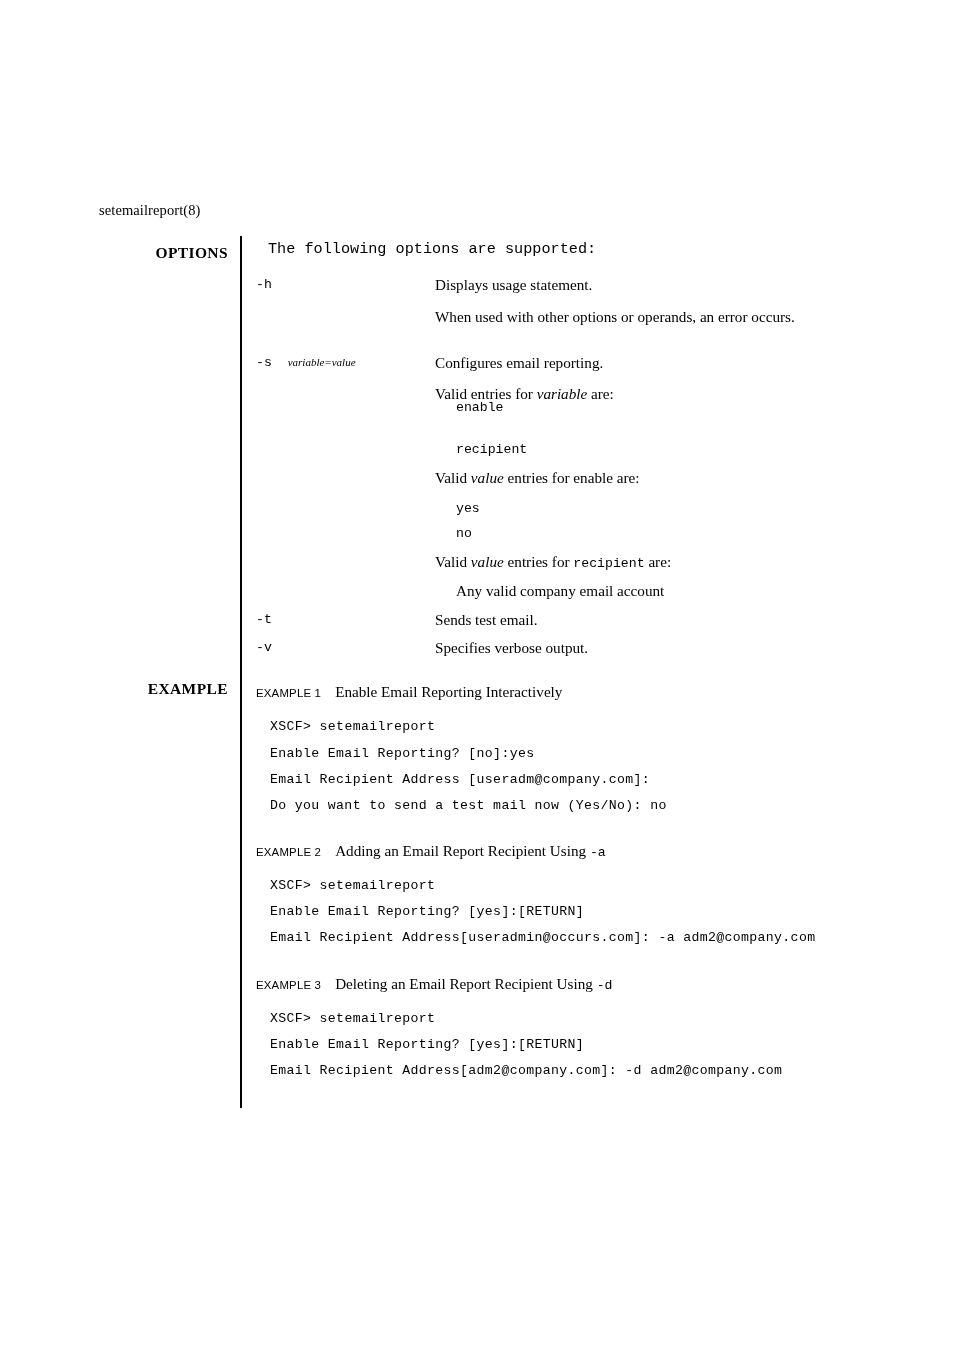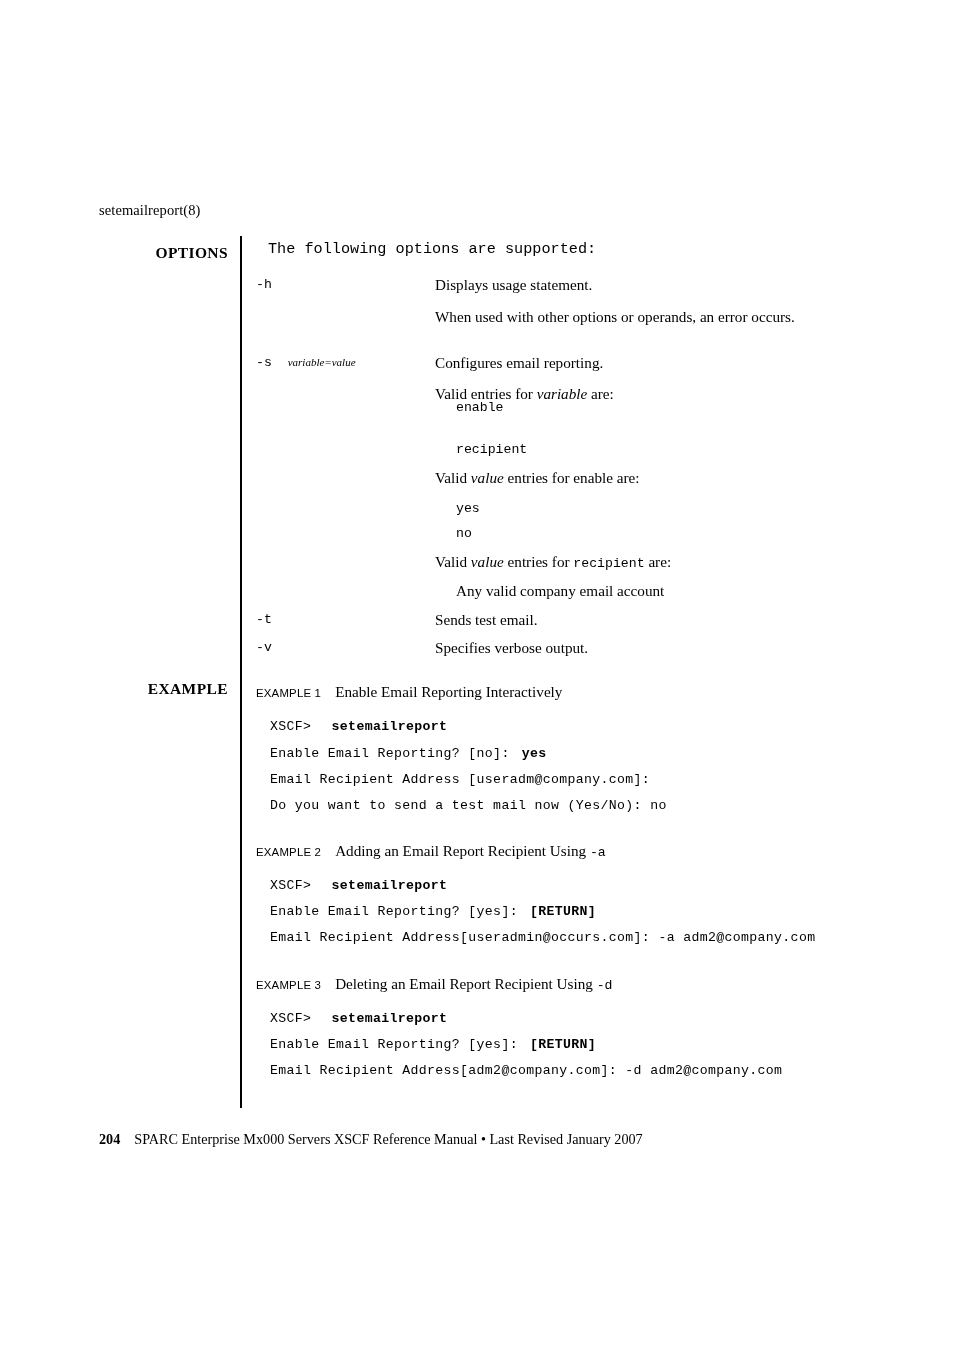--- a/index.html
+++ b/index.html
@@ -122,23 +122,22 @@
 
   .code-line {
     position: absolute;
     left: 14px;
     font-family: "Liberation Mono", monospace;
     font-size: 13.2px;
     letter-spacing: 0.35px;
     white-space: pre;
   }
   .code-line b {
-    font-weight: bold;
+    font-weight: normal;
     letter-spacing: 0.35px;
-    margin-left: 12px;
   }
 
   
   .footer {
     position: absolute;
     left: 99px;
     top: 1131px;
     font-family: "Liberation Serif", serif;
     font-size: 14.2px;
     white-space: nowrap;
@@ -206,17 +205,14 @@
 
     <div class="ex-head" style="top:975px;">
       <span class="ex-num">EXAMPLE 3</span><span class="ex-title"><span>Deleting an Email Report Recipient Using </span><span class="mono">-d</span></span>
     </div>
     <div class="code-line" style="top:1011px;"><span>XSCF&gt; </span><b>setemailreport</b></div>
     <div class="code-line" style="top:1037px;"><span>Enable Email Reporting? [yes]:</span><b>[RETURN]</b></div>
     <div class="code-line" style="top:1063px;"><span>Email Recipient Address[adm2@company.com]: -d adm2@company.com</span></div>
 
   </div>
 
-  <div class="footer">
-    <span class="pageno">204</span><span>SPARC Enterprise Mx000 Servers XSCF Reference Manual • Last Revised January 2007</span>
-  </div>
 
 </div>
 
 </body></html>

